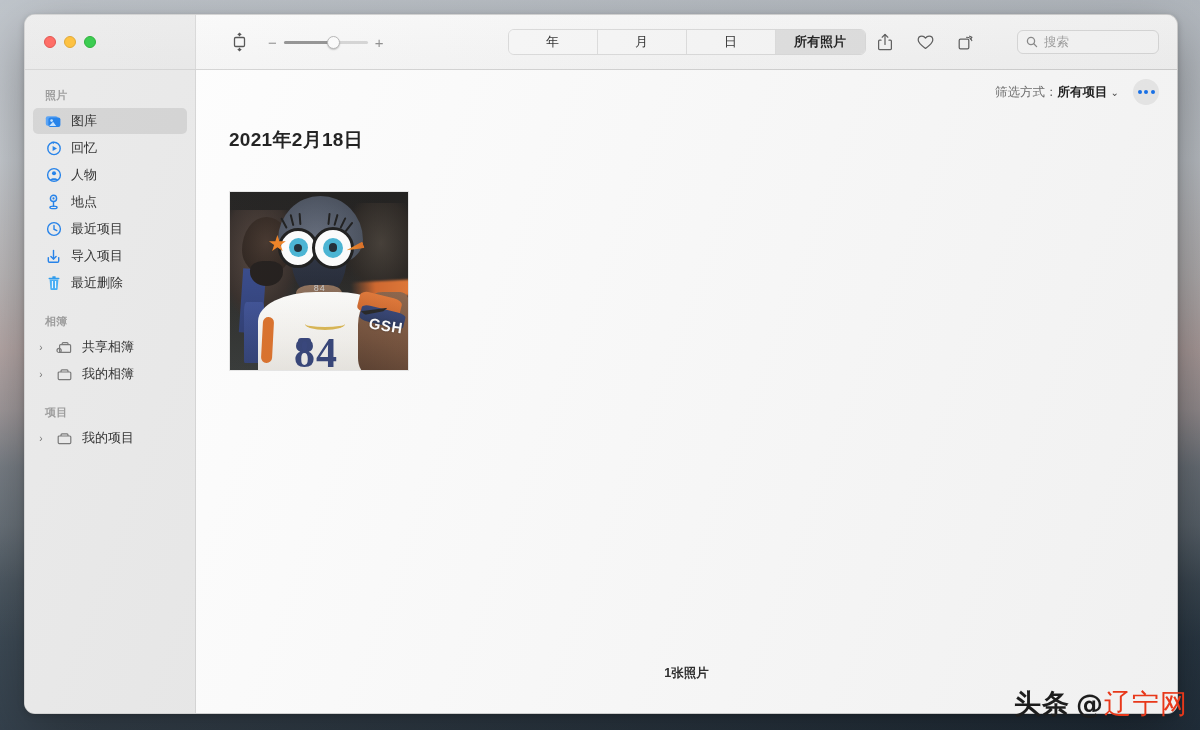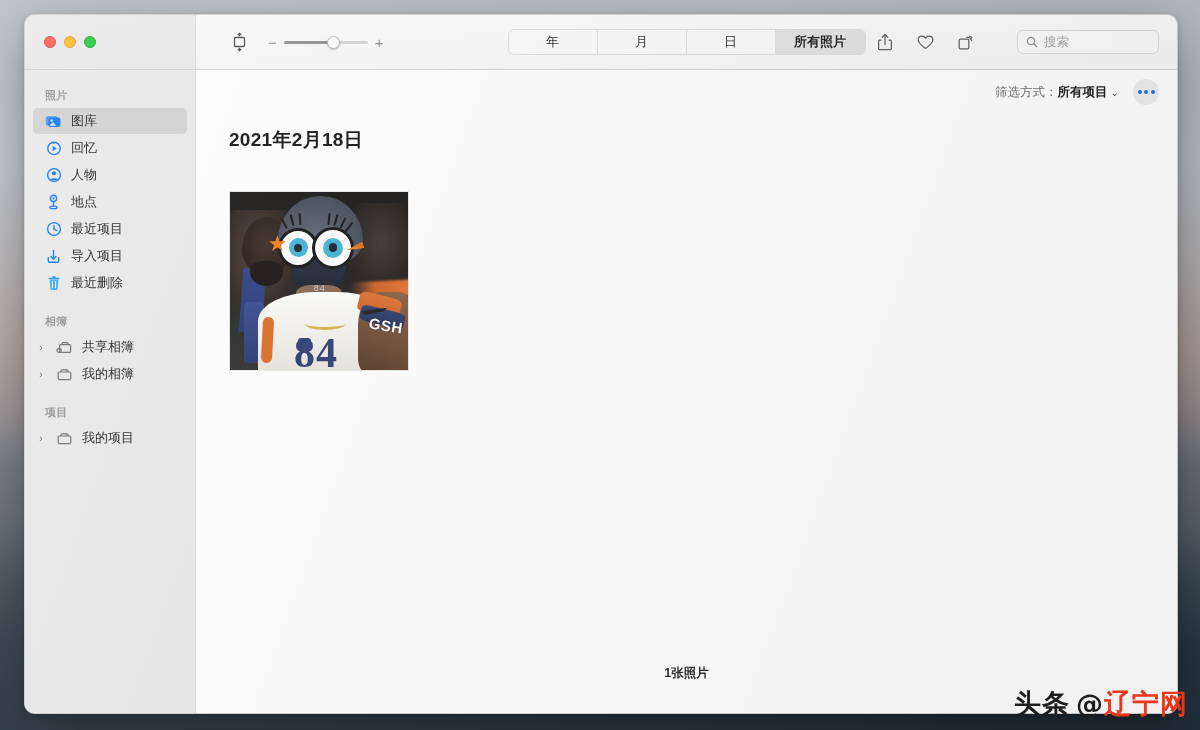--- a/index.html
+++ b/index.html
@@ -233,21 +233,21 @@
   
   .watermark {
     position: absolute; right: 12px; bottom: 8px;
     display: flex; align-items: baseline; gap: 6px;
     font-size: 27px; font-weight: 700; color: #1d1d1d;
     font-family: "DejaVu Sans", sans-serif;
     letter-spacing: 1px; z-index: 40;
   }
   .wm-red {
     color: #e8381a; -webkit-text-stroke: 0px;
-    font-weight: 700; margin-left: -6px;
+    font-weight: 400; margin-left: -6px;
   }
 </style>
 </head>
 <body>
 
 <div class="desktop">
 
   <div class="window">
 
     <div class="titlebar">

